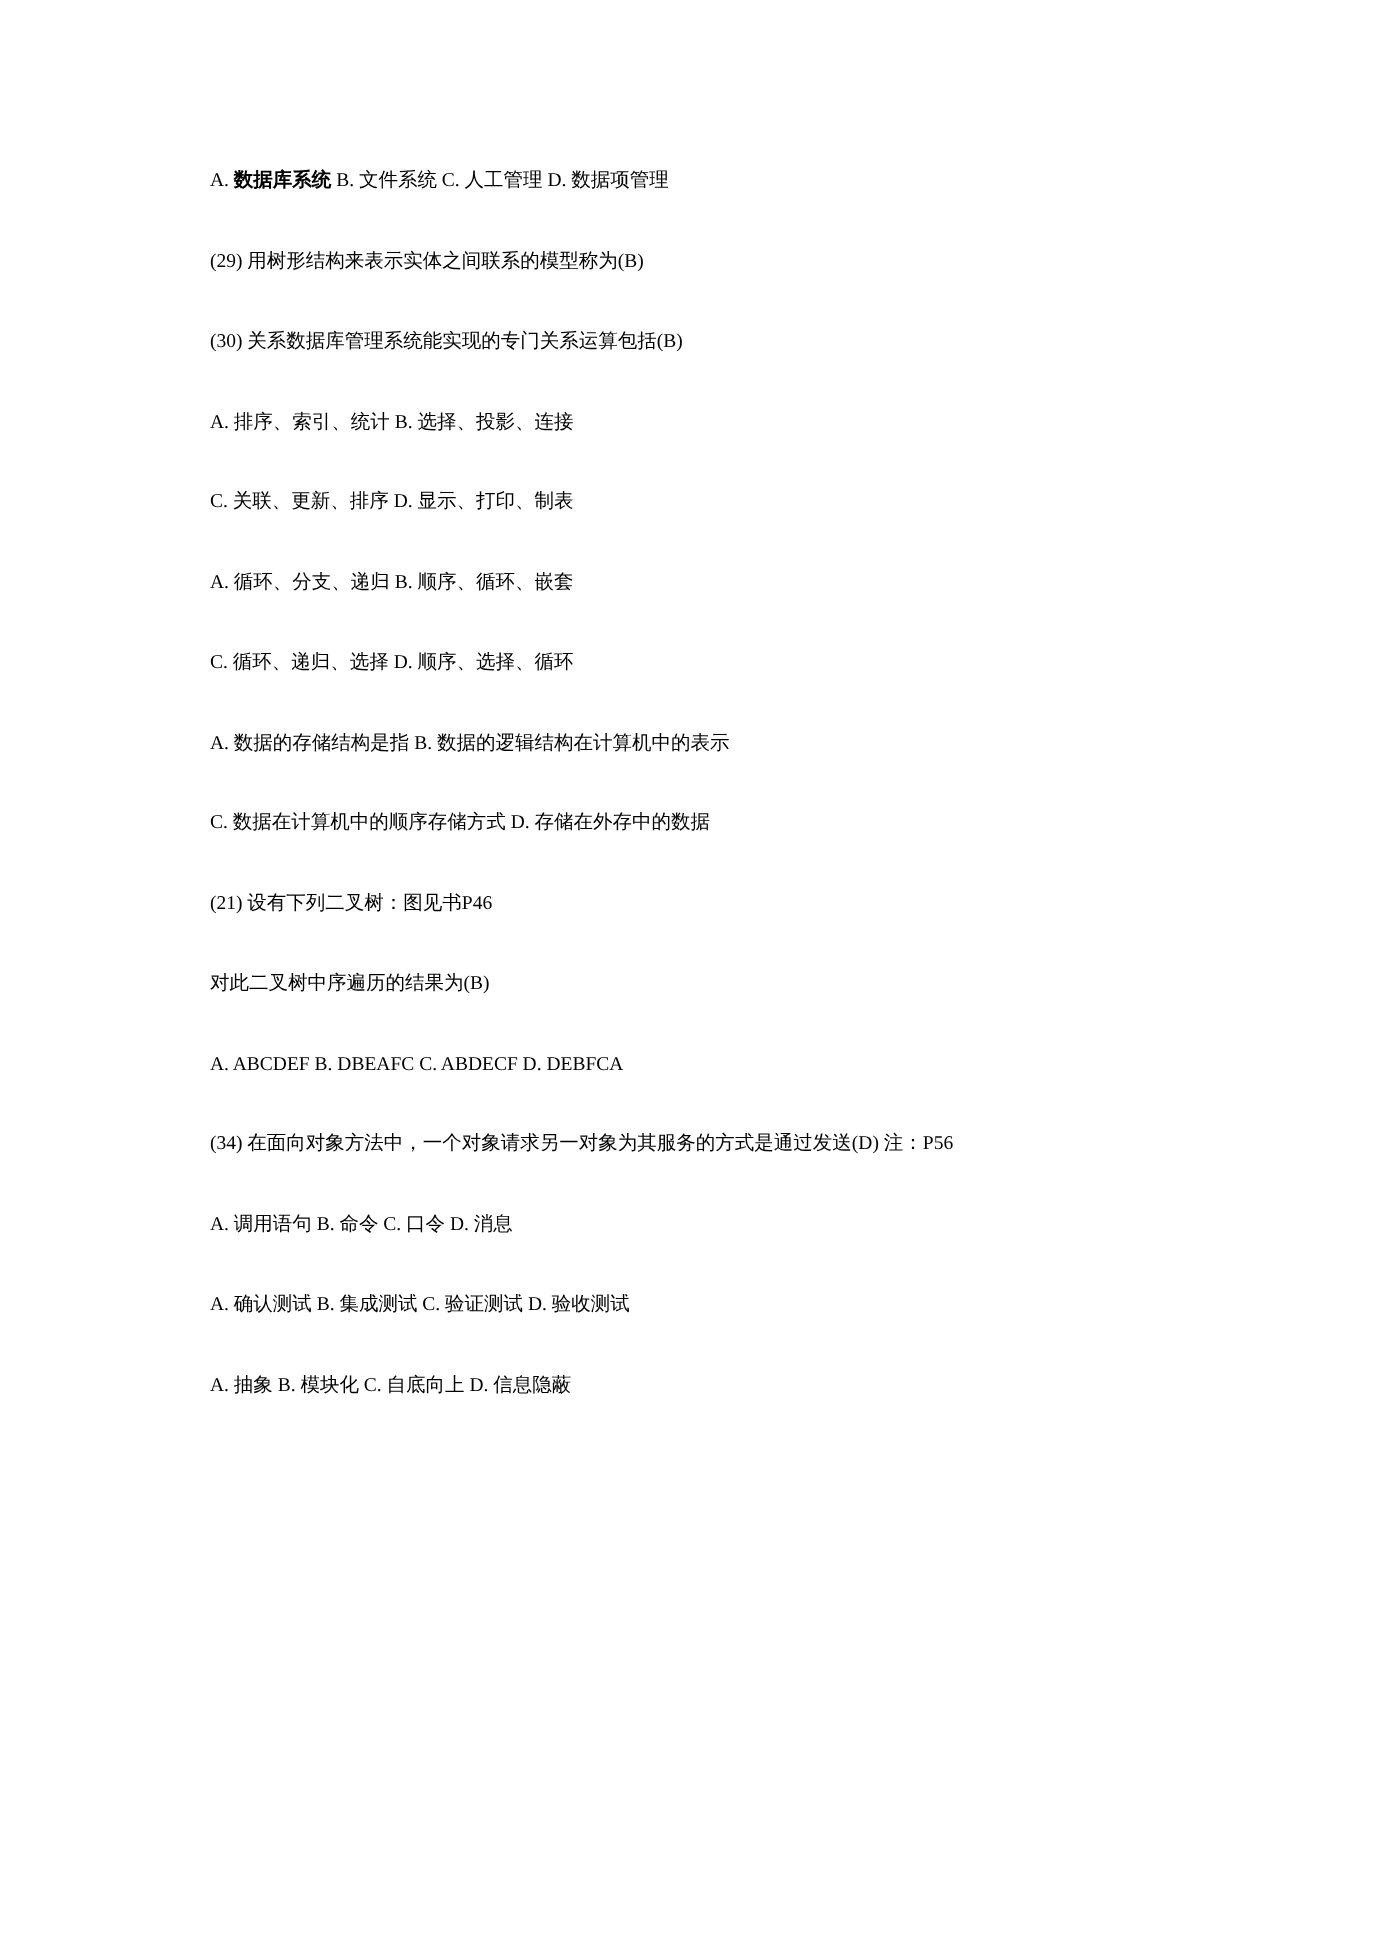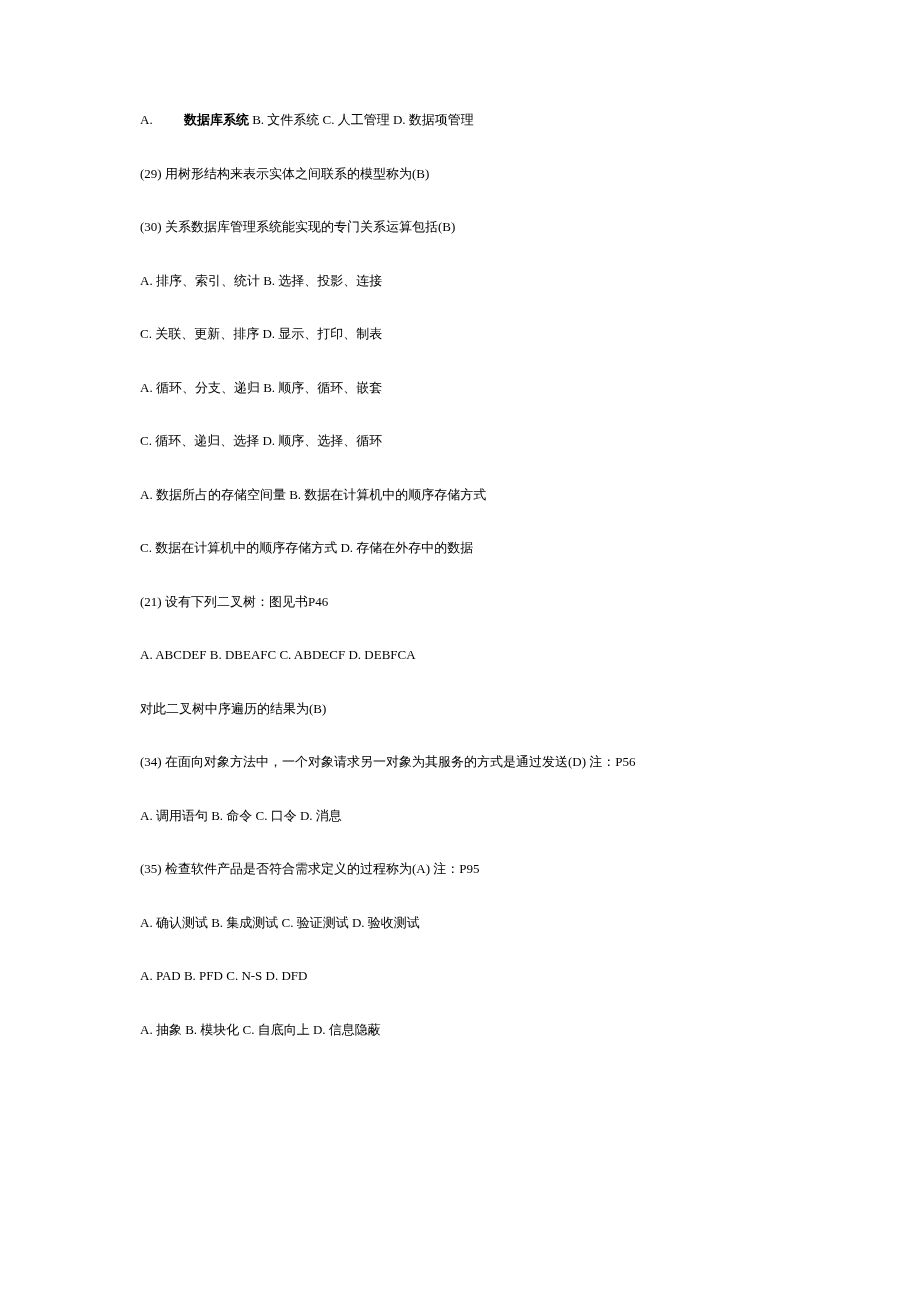--- a/index.html
+++ b/index.html
@@ -14,38 +14,35 @@
       font-size: 13px;
       line-height: 1.5;
       color: #000000;
     }
     .line {
       margin-bottom: 34px;
       white-space: nowrap;
     }
     .bold {
       font-weight: bold;
-      margin-left: 28px;
     }
   </style>
 </head>
 <body>
 
 <div class="content" id="content-root">
 <div class="line"><span>A. </span><span class="bold">数据库系统</span><span> B. 文件系统 C. 人工管理 D. 数据项管理</span></div>
     <div class="line"><span>(29) 用树形结构来表示实体之间联系的模型称为(B)</span></div>
     <div class="line"><span>(30) 关系数据库管理系统能实现的专门关系运算包括(B)</span></div>
     <div class="line"><span>A. 排序、索引、统计 B. 选择、投影、连接</span></div>
     <div class="line"><span>C. 关联、更新、排序 D. 显示、打印、制表</span></div>
     <div class="line"><span>A. 循环、分支、递归 B. 顺序、循环、嵌套</span></div>
     <div class="line"><span>C. 循环、递归、选择 D. 顺序、选择、循环</span></div>
-    <div class="line"><span>A. 数据所占的存储空间量 B. 数据在计算机中的顺序存储方式</span></div>
+    <div class="line"><span>A. 数据的存储结构是指 B. 数据的逻辑结构在计算机中的表示</span></div>
     <div class="line"><span>C. 数据在计算机中的顺序存储方式 D. 存储在外存中的数据</span></div>
     <div class="line"><span>(21) 设有下列二叉树：图见书P46</span></div>
+    <div class="line"><span>对此二叉树中序遍历的结果为(B)</span></div>
     <div class="line"><span>A. ABCDEF B. DBEAFC C. ABDECF D. DEBFCA</span></div>
-    <div class="line"><span>对此二叉树中序遍历的结果为(B)</span></div>
     <div class="line"><span>(34) 在面向对象方法中，一个对象请求另一对象为其服务的方式是通过发送(D) 注：P56</span></div>
     <div class="line"><span>A. 调用语句 B. 命令 C. 口令 D. 消息</span></div>
-    <div class="line"><span>(35) 检查软件产品是否符合需求定义的过程称为(A) 注：P95</span></div>
     <div class="line"><span>A. 确认测试 B. 集成测试 C. 验证测试 D. 验收测试</span></div>
-    <div class="line"><span>A. PAD B. PFD C. N-S D. DFD</span></div>
     <div class="line"><span>A. 抽象 B. 模块化 C. 自底向上 D. 信息隐蔽</span></div>
   </div>
 
 </body></html>

